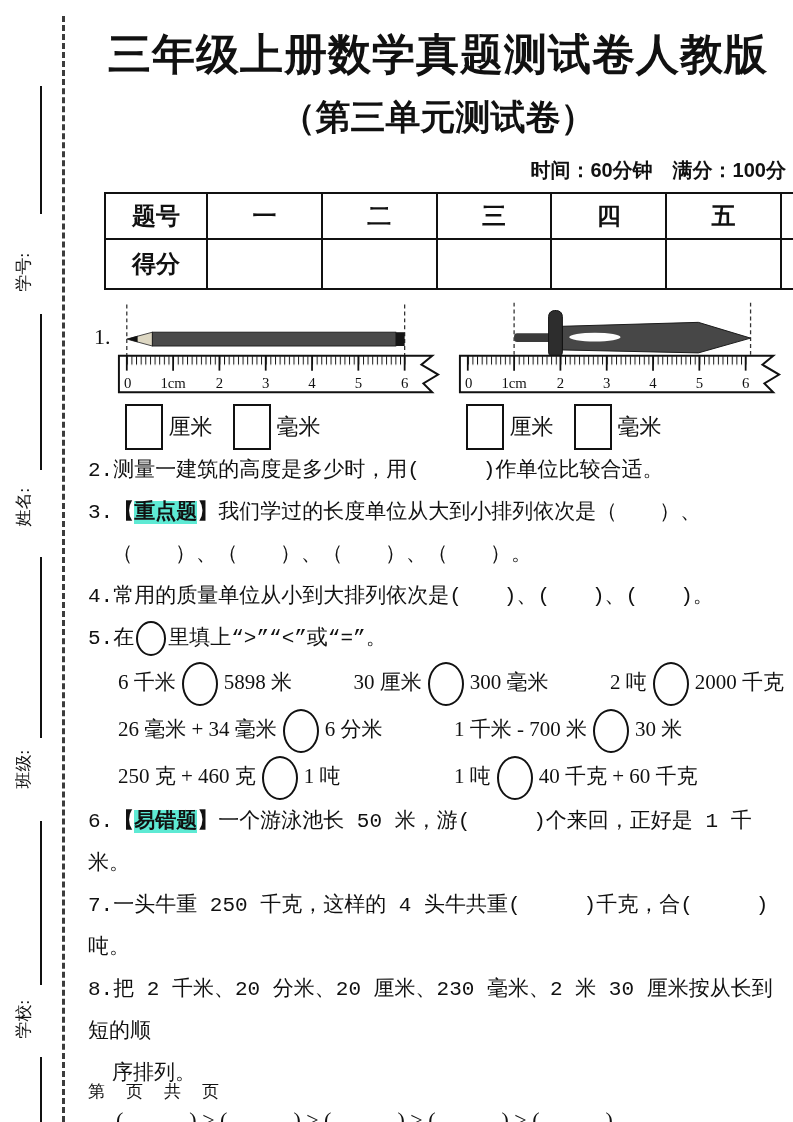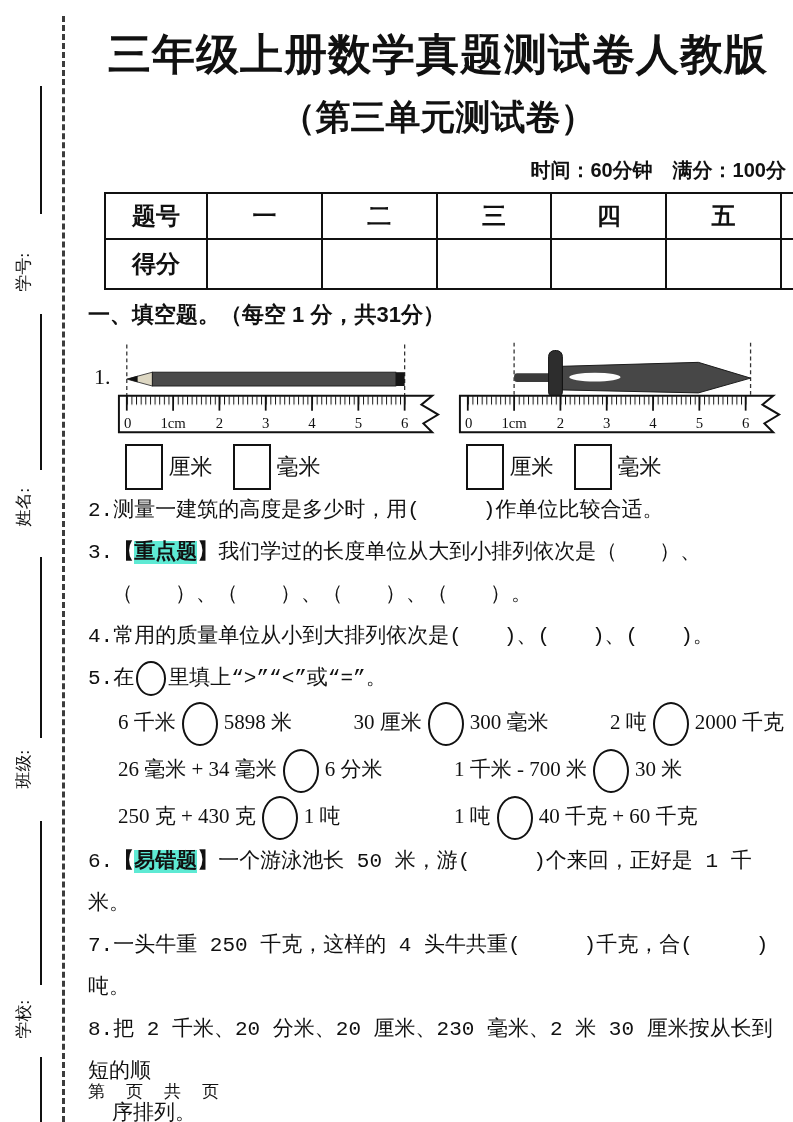--- a/index.html
+++ b/index.html
@@ -92,21 +92,20 @@
       <td></td>
       <td></td>
       <td></td>
       <td></td>
       <td></td>
       <td></td>
     </tr>
   </tbody>
     </table>
 
-  <div class="sec">一、填空题。（每空 1 分，共31分）</div>
 
   <div class="q1-row">
     <div class="q1-num">1.</div>
 
     <div class="q1-group">
       <svg width="335" height="96" viewBox="0 0 340 96">
         <defs>
           <pattern id="mm1" x="14" y="0" width="4.7" height="96" patternUnits="userSpaceOnUse">
             <line x1="0.5" y1="58" x2="0.5" y2="67" stroke="#111" stroke-width="1"></line>
           </pattern>
@@ -203,21 +202,21 @@
   <div class="q5-rowA">
     <span><span>6 千米</span><span class="circle"></span><span>5898 米</span></span>
     <span><span>30 厘米</span><span class="circle"></span><span>300 毫米</span></span>
     <span><span>2 吨</span><span class="circle"></span><span>2000 千克</span></span>
   </div>
   <div class="q5-rowBC">
     <span><span>26 毫米 + 34 毫米</span><span class="circle"></span><span>6 分米</span></span>
     <span><span>1 千米 - 700 米</span><span class="circle"></span><span>30 米</span></span>
   </div>
   <div class="q5-rowBC">
-    <span><span>250 克 + 430 克</span><span class="circle"></span><span>1 吨</span></span>
+    <span><span>250 克 + 460 克</span><span class="circle"></span><span>1 吨</span></span>
     <span><span>1 吨</span><span class="circle"></span><span>40 千克 + 60 千克</span></span>
   </div>
 
   <p class="q"><span>6.</span><span class="tag"><span>【</span><span class="tag-inner">易错题</span><span>】</span></span><span>一个游泳池长 50 米，游(　　　)个来回，正好是 1 千米。</span></p>
 
   <p class="q">7.一头牛重 250 千克，这样的 4 头牛共重(　　　)千克，合(　　　)吨。</p>
 
   <p class="q"><span>8.把 2 千米、20 分米、20 厘米、230 毫米、2 米 30 厘米按从长到短的顺</span><br>
   <span class="indent">序排列。</span></p>
   <div class="q8-answers">(　　　) &gt; (　　　) &gt; (　　　) &gt; (　　　) &gt; (　　　)</div>

